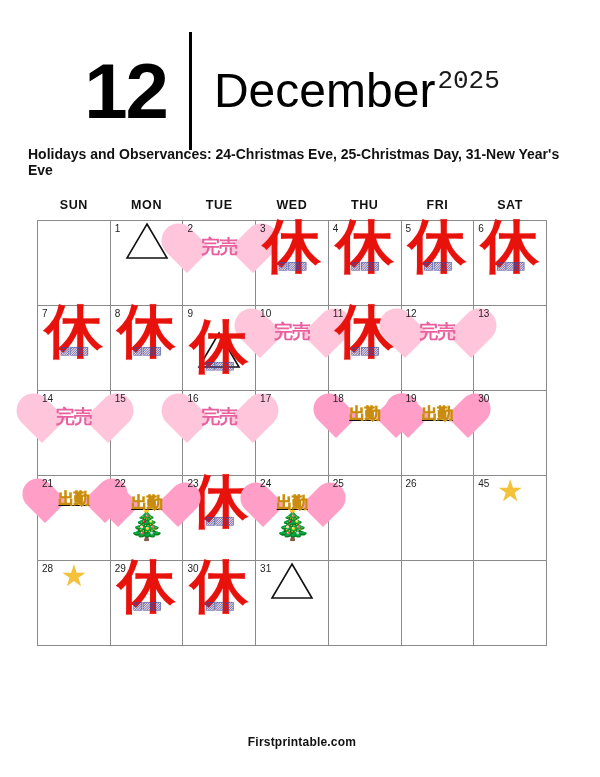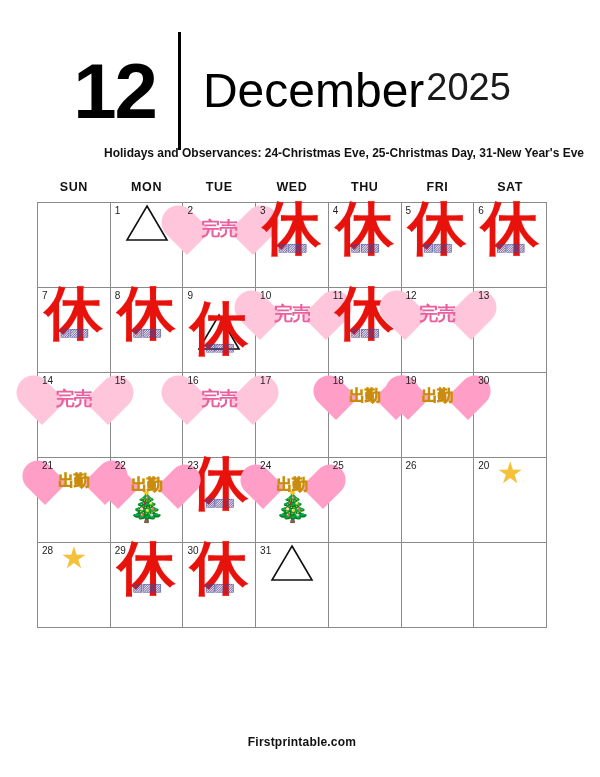--- a/index.html
+++ b/index.html
@@ -50,34 +50,36 @@
     flex-direction: row;
     justify-content: center;
   }
   .month-name {
     font-size: 48px;
     line-height: 1.02;
     color: #000;
     font-weight: normal;
   }
   .year {
-    font-size: 38px;
+    font-size: 26px;
     line-height: 1.1;
     color: #1a1a1a;
     font-weight: normal;
     padding-left: 2px;
+    font-family: Liberation Mono, monospace;
   }
 
   
   .holidays {
-    text-align: right;
-    font-size: 12px;
+    text-align: left;
+    font-size: 14px;
     font-weight: bold;
     color: #111;
     margin-top: 26px;
+    padding-left: 28px;
   }
 
   
   .calendar {
     margin: 14px auto 0 auto;
     width: 510px;
     border-collapse: collapse;
     table-layout: fixed;
   }
   .calendar th {
@@ -183,21 +185,21 @@
     font-weight: bold;
     color: #f060a0;
     letter-spacing: -1px;
     transform: translateY(-3px);
   }
   .heart.kanbai .heart-text { color: #e8609f; }
 
   
   .heart.shukkin::before,
   .heart.shukkin::after { background: #ff9fc8; }
-  .heart.shukkin { width: 62px; height: 52px; }
+  .heart.shukkin { width: 62px; height: 52px; text-decoration: underline; }
   .heart.shukkin::before, .heart.shukkin::after {
     width: 31px; height: 41px; border-radius: 31px 31px 0 0;
   }
   .heart.shukkin::before { left: 2px; }
   .heart.shukkin::after { left: 31px; }
   .heart.shukkin .heart-text {
     font-size: 16px;
     color: #f4e32a;
     -webkit-text-stroke: 0.6px #c98b10;
     letter-spacing: -0.5px;
@@ -435,21 +437,21 @@
               <div class="tree" style="left: 18px; top: 34px; z-index: 2;">🎄</div>
             </div>
           </td>
           <td>
             <div class="daynum">25</div>
           </td>
           <td>
             <div class="daynum">26</div>
           </td>
           <td>
-            <div class="daynum">20</div>
+            <div class="daynum">45</div>
             <div class="cell-inner">
               <div class="star">★</div>
             </div>
           </td>
         </tr>
         <tr>
           <td>
             <div class="daynum">28</div>
             <div class="cell-inner">
               <div class="star">★</div>

